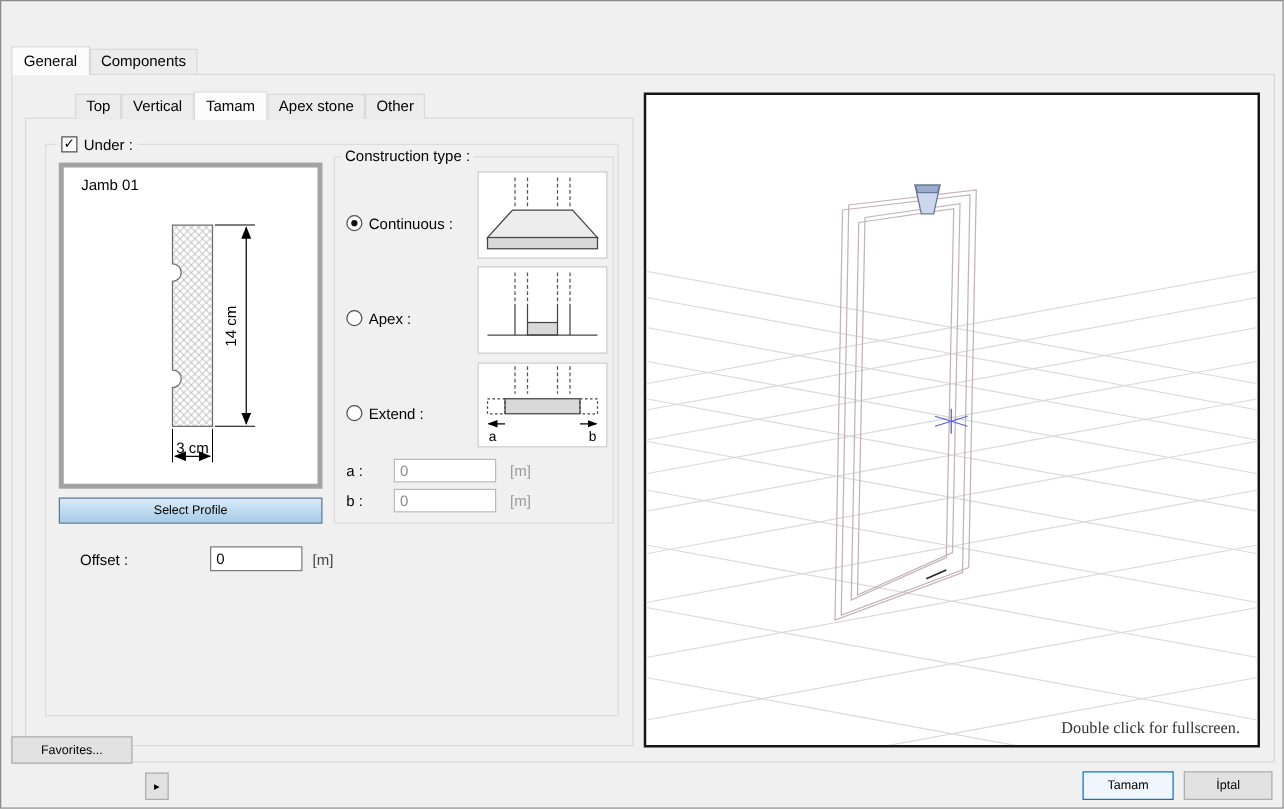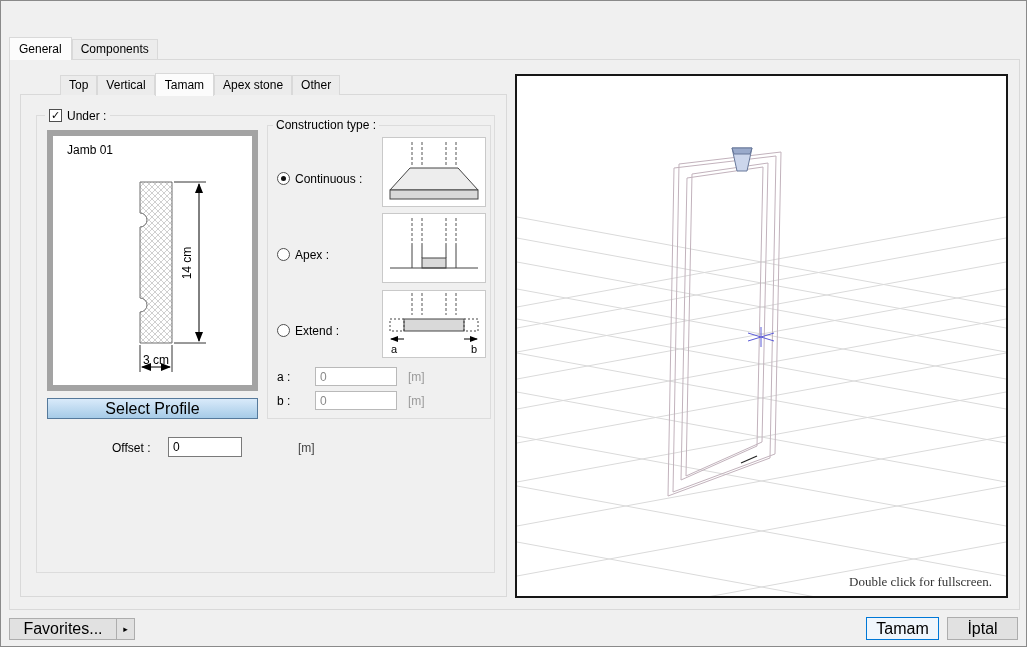--- a/index.html
+++ b/index.html
@@ -33,33 +33,33 @@
   .radio-row { position:absolute; display:flex; align-items:center; gap:5px; height:15px; }
   .radio { width:13px; height:13px; border:1px solid #4f4f4f; border-radius:50%;
            background:#fff; position:relative; flex:0 0 auto; }
   .radio.checked::after { content:""; position:absolute; left:3px; top:3px; width:5px; height:5px;
                           border-radius:50%; background:#111; }
   .txt-input { border:1px solid #7a7a7a; background:#fff; font-family:"Liberation Sans",sans-serif;
                font-size:12px; padding:1px 4px; }
   .txt-input:disabled { border-color:#b9b9b9; color:#8a8a8a; background:#fff; }
 
   .btn { border:1px solid #adadad; background:#e1e1e1; font-family:"Liberation Sans",sans-serif;
-         font-size:16px; text-align:center; }
+         font-size:10px; text-align:center; }
   .btn-default { border:1px solid #0078d7; background:#f0f6fc; }
   .btn-select { border:1px solid #55799b; background:linear-gradient(#d9eafa,#a6cbe7); }
 
-  .profile-box { position:absolute; background:#fff; border:6px solid #a3a3a3; }
+  .profile-box { position:absolute; background:#fff; border:4px solid #a3a3a3; }
   .diag { position:absolute; background:#fff; border:1px solid #c9c9c9; }
 
   .viewport { position:absolute; background:#fff; border:2px solid #161616; }
   .viewport-hint { position:absolute; right:14px; bottom:6px; font-size:13px; color:#333;font-family:Liberation Serif, serif; }
 
   .unit { color:#444; }
   .unit.dim { color:#9a9a9a; }
-  .label { position:absolute; white-space:nowrap;margin-left:48px; }
+  .label { position:absolute; white-space:nowrap; }
 </style>
 </head>
 <body>
 
 <div class="window">
 
 
   <div class="tabstrip" style="left:8px; top:37px; height:21px;">
     <div class="tab active">General</div>
     <div class="tab">Components</div>
@@ -240,17 +240,17 @@
           <line x1="257" y1="257" x2="231" y2="265"></line>
           <line x1="244" y1="251" x2="244" y2="271"></line>
         </g>
 
         <line x1="224" y1="387" x2="240" y2="380" stroke="#222" stroke-width="1.2"></line>
       </svg>
       <span class="viewport-hint">Double click for fullscreen.</span>
     </div>
   </div>
 
-  <button class="btn abs" style="left:8px; top:617px; width:108px; height:22px;">Favorites...</button>
+  <button class="btn abs" style="left:8px; top:588px; width:97px; height:22px;">Favorites...</button>
   <button class="btn abs" style="left:115px; top:617px; width:19px; height:22px; font-size:9px;"><span>▸</span></button>
   <button class="btn btn-default abs" style="left:865px; top:616px; width:73px; height:23px;">Tamam</button>
   <button class="btn abs" style="left:946px; top:616px; width:71px; height:23px;">İptal</button>
 </div>
 
 </body></html>

